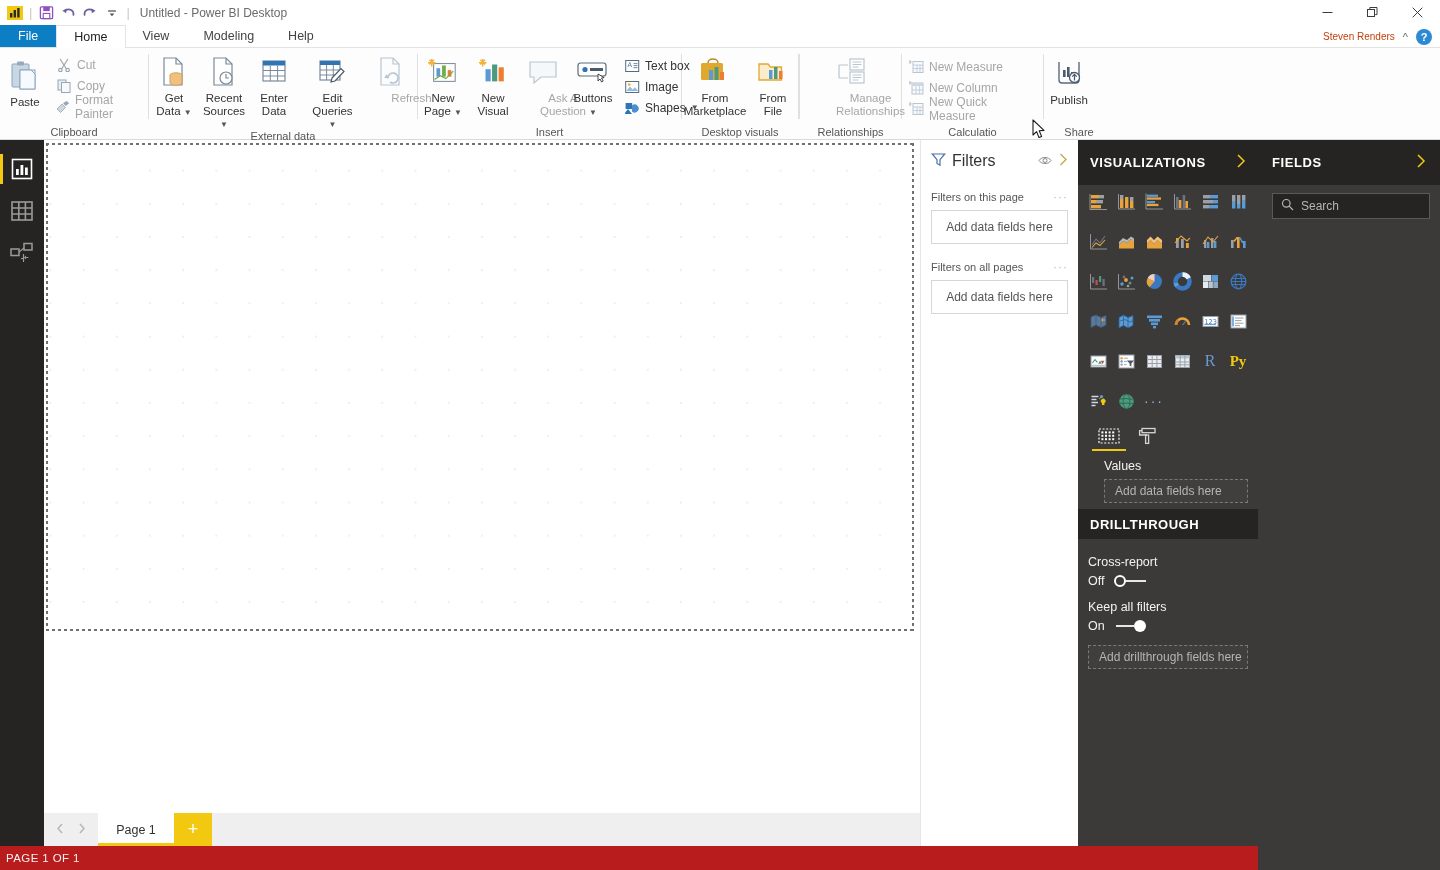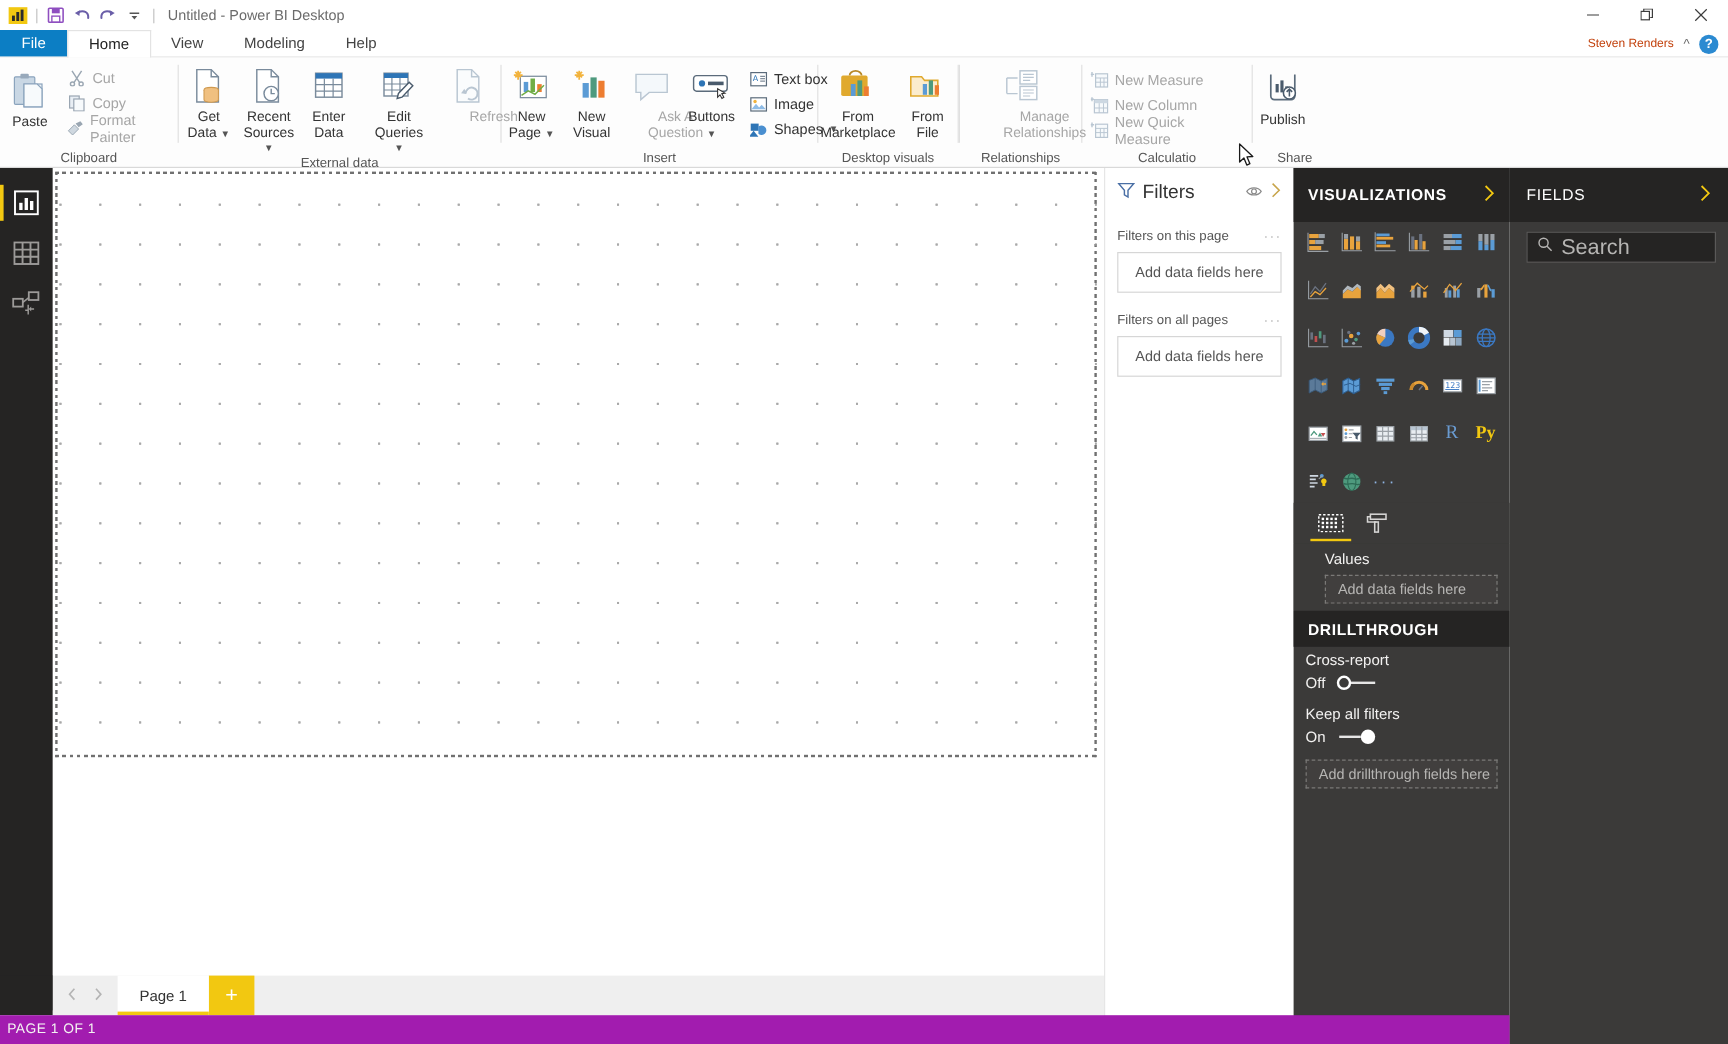--- a/index.html
+++ b/index.html
@@ -174,49 +174,49 @@
   .wellsec { padding: 4px 10px 6px 26px; background: #3b3a39; }
   .welltitle { color: #f3f2f1; font-size: 12.5px; margin: 2px 0 6px 0; }
   .welldrop {
     border: 1px dashed #7a7977; height: 24px; display: flex; align-items: center;
     padding-left: 10px; color: #b6b5b3; font-size: 12px; background: #413f3e;
   }
   .drillhead {
     background: #252423; height: 30px; display: flex; align-items: center; padding: 0 12px;
     color: #fff; font-size: 13px; font-weight: bold; letter-spacing: 0.5px;
   }
-  .drillbody { padding: 4px 10px 0 10px; }
+  .drillbody { padding: 16px 10px 0 10px; }
   .drlabel { color: #f3f2f1; font-size: 12.5px; margin-bottom: 5px; }
   .togrow { display: flex; align-items: center; gap: 6px; margin-bottom: 12px; }
   .togtext { color: #f3f2f1; font-size: 12.5px; width: 20px; }
   .toggle { width: 34px; height: 14px; position: relative; }
   .toggle .bar { position: absolute; left: 8px; right: 2px; top: 6px; height: 2px; background: #e6e6e6; }
   .toggle .knob {
     position: absolute; top: 1px; width: 12px; height: 12px; border-radius: 50%;
   }
   .toggle.off .knob { left: 0; background: #3b3a39; border: 2px solid #ffffff; }
   .toggle.on .knob { left: 20px; background: #ffffff; border: none; }
   .toggle.on .bar { left: 2px; right: 14px; }
 
   
   .fieldspanel {
     position: absolute; left: 1258px; top: 140px; width: 182px; height: 730px;
     background: #3b3a39;
   }
   .fieldshead {
     height: 45px; background: #252423; display: flex; align-items: center; padding: 0 14px;
   }
-  .fieldshead-title { color: #fff; font-size: 13px; font-weight: normal; letter-spacing: 0.6px; }
+  .fieldshead-title { color: #fff; font-size: 13px; font-weight: bold; letter-spacing: 0.6px; }
   .fieldshead-chev { margin-left: auto; color: #f2c811; font-size: 15px; }
   .searchbox {
     margin: 8px 10px 0 14px; height: 26px; background: #252423; border: 1px solid #5a5958;
     display: flex; align-items: center; padding: 0 8px; gap: 7px;
   }
   .searchbox input {
-    background: transparent; border: none; outline: none; color: #d6d5d4; font-size: 18px;
+    background: transparent; border: none; outline: none; color: #d6d5d4; font-size: 12px;
     font-family: "Liberation Sans", sans-serif; width: 100%;
   }
   .searchbox input::placeholder { color: #b6b5b3; }
 
   
   .pagebar {
     position: absolute; left: 44px; top: 813px; width: 876px; height: 33px;
     background: #efefef; display: flex; align-items: stretch;
   }
   .navarrows { display: flex; align-items: center; gap: 14px; padding: 0 12px; color: #b4b4b4; font-size: 10px; }
@@ -227,21 +227,21 @@
   .ptab.active::after {
     content: ""; position: absolute; left: 0; right: 0; bottom: 0; height: 3px; background: #f2c811;
   }
   .addpage {
     width: 38px; background: #f2c811; display: flex; align-items: center; justify-content: center;
     color: #ffffff; font-size: 18px; font-weight: 300;
   }
   .leftstub { position: absolute; left: 0; top: 813px; width: 44px; height: 33px; background: #252423; }
   .statusbar {
     position: absolute; left: 0; top: 846px; width: 1258px; height: 24px;
-    background: #a21caf; display: flex; align-items: center; padding-left: 6px;
+    background: #b91c1c; display: flex; align-items: center; padding-left: 6px;
   }
   .statustext { color: #f3f2f1; font-size: 11.5px; letter-spacing: 0.4px; }
 
   
   .cursor { position: absolute; left: 1032px; top: 119px; pointer-events: none; }
 </style>
 </head>
 <body>
 
 <div class="app">

